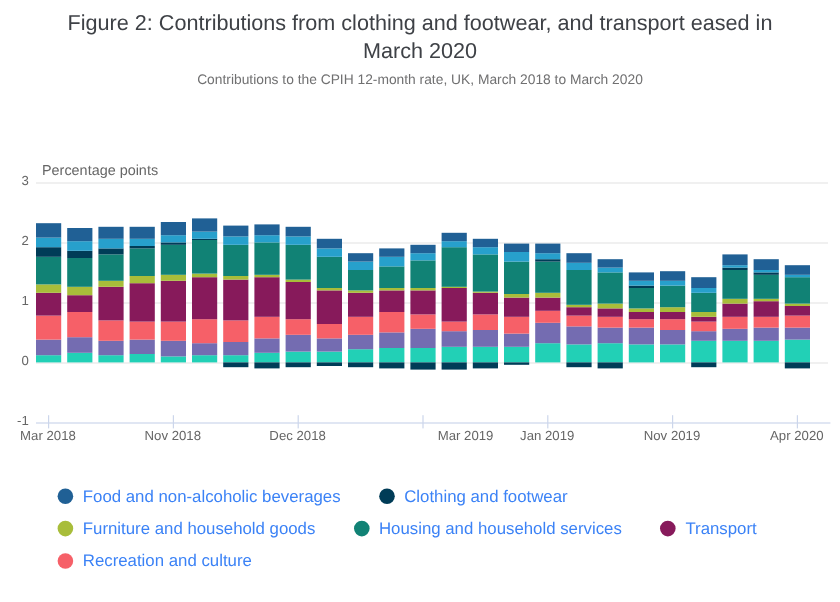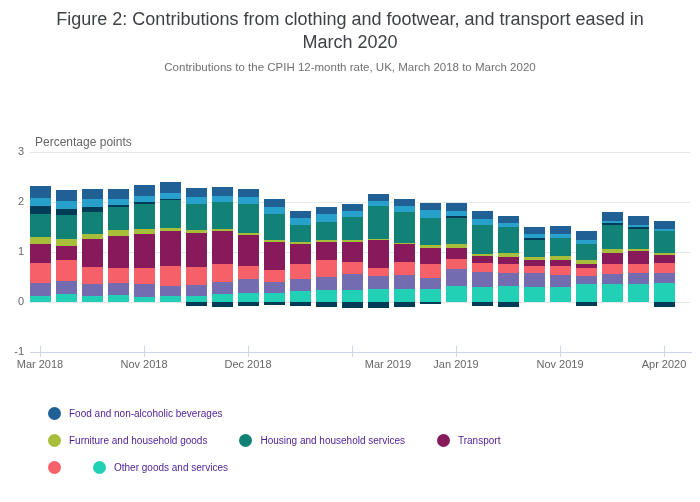--- a/index.html
+++ b/index.html
@@ -21,21 +21,21 @@
   }
   .grid{position:absolute;left:30px;width:660px;height:1px;background:#e6e6e6;}
   .axisline{position:absolute;left:30px;width:662px;height:1px;background:#ccd6eb;}
   .xtick{position:absolute;width:1px;height:11px;background:#ccd6eb;}
   .ytlab{position:absolute;left:0;width:24px;text-align:right;font-size:11px;color:#666666;}
   .xtlab{position:absolute;width:62px;text-align:center;font-size:11px;color:#666666;}
   .seg{position:absolute;width:21px;}
   .legend-row{position:absolute;left:48px;display:flex;gap:32px;align-items:center;height:16px;}
   .legend-item{display:flex;align-items:center;gap:8px;cursor:pointer;}
   .legend-swatch{width:13px;height:13px;border-radius:50%;flex:0 0 auto;}
-  .legend-label{font-size:10px;color:#4c1d95;white-space:nowrap;}
+  .legend-label{font-size:14px;color:#3b82f6;white-space:nowrap;}
 </style>
 </head>
 <body>
 
 <div class="page">
   <h1 class="title">Figure 2: Contributions from clothing and footwear, and transport eased in March 2020</h1>
   <div class="subtitle">Contributions to the CPIH 12-month rate, UK, March 2018 to March 2020</div>
   <div class="ylabel">Percentage points</div>
   <div id="plot">
       <div class="grid" style="top: 152px;"></div>
@@ -286,38 +286,39 @@
       <div class="xtlab" style="left: 529px; top: 358px;">Nov 2019</div>
       <div class="xtick" style="left: 664px; top: 346px;"></div>
       <div class="xtlab" style="left: 633px; top: 358px;">Apr 2020</div>
     </div>
   <div id="legend">
       <div class="legend-row" style="top: 405px;">
         <div class="legend-item">
           <div class="legend-swatch" style="background: rgb(32, 96, 149);"></div>
           <div class="legend-label">Food and non-alcoholic beverages</div>
         </div>
+        <div class="legend-item">
+          <div class="legend-swatch" style="background: rgb(0, 60, 87);"></div>
+          <div class="legend-label">Clothing and footwear</div>
+        </div>
       </div>
       <div class="legend-row" style="top: 432px;">
         <div class="legend-item">
           <div class="legend-swatch" style="background: rgb(168, 189, 58);"></div>
           <div class="legend-label">Furniture and household goods</div>
         </div>
         <div class="legend-item">
           <div class="legend-swatch" style="background: rgb(17, 130, 117);"></div>
           <div class="legend-label">Housing and household services</div>
         </div>
         <div class="legend-item">
           <div class="legend-swatch" style="background: rgb(135, 26, 91);"></div>
           <div class="legend-label">Transport</div>
         </div>
       </div>
       <div class="legend-row" style="top: 459px;">
         <div class="legend-item">
           <div class="legend-swatch" style="background: rgb(246, 96, 104);"></div>
-        </div>
-        <div class="legend-item">
-          <div class="legend-swatch" style="background: rgb(34, 208, 182);"></div>
-          <div class="legend-label">Other goods and services</div>
+          <div class="legend-label">Recreation and culture</div>
         </div>
       </div>
     </div>
 </div>
 
 </body></html>

